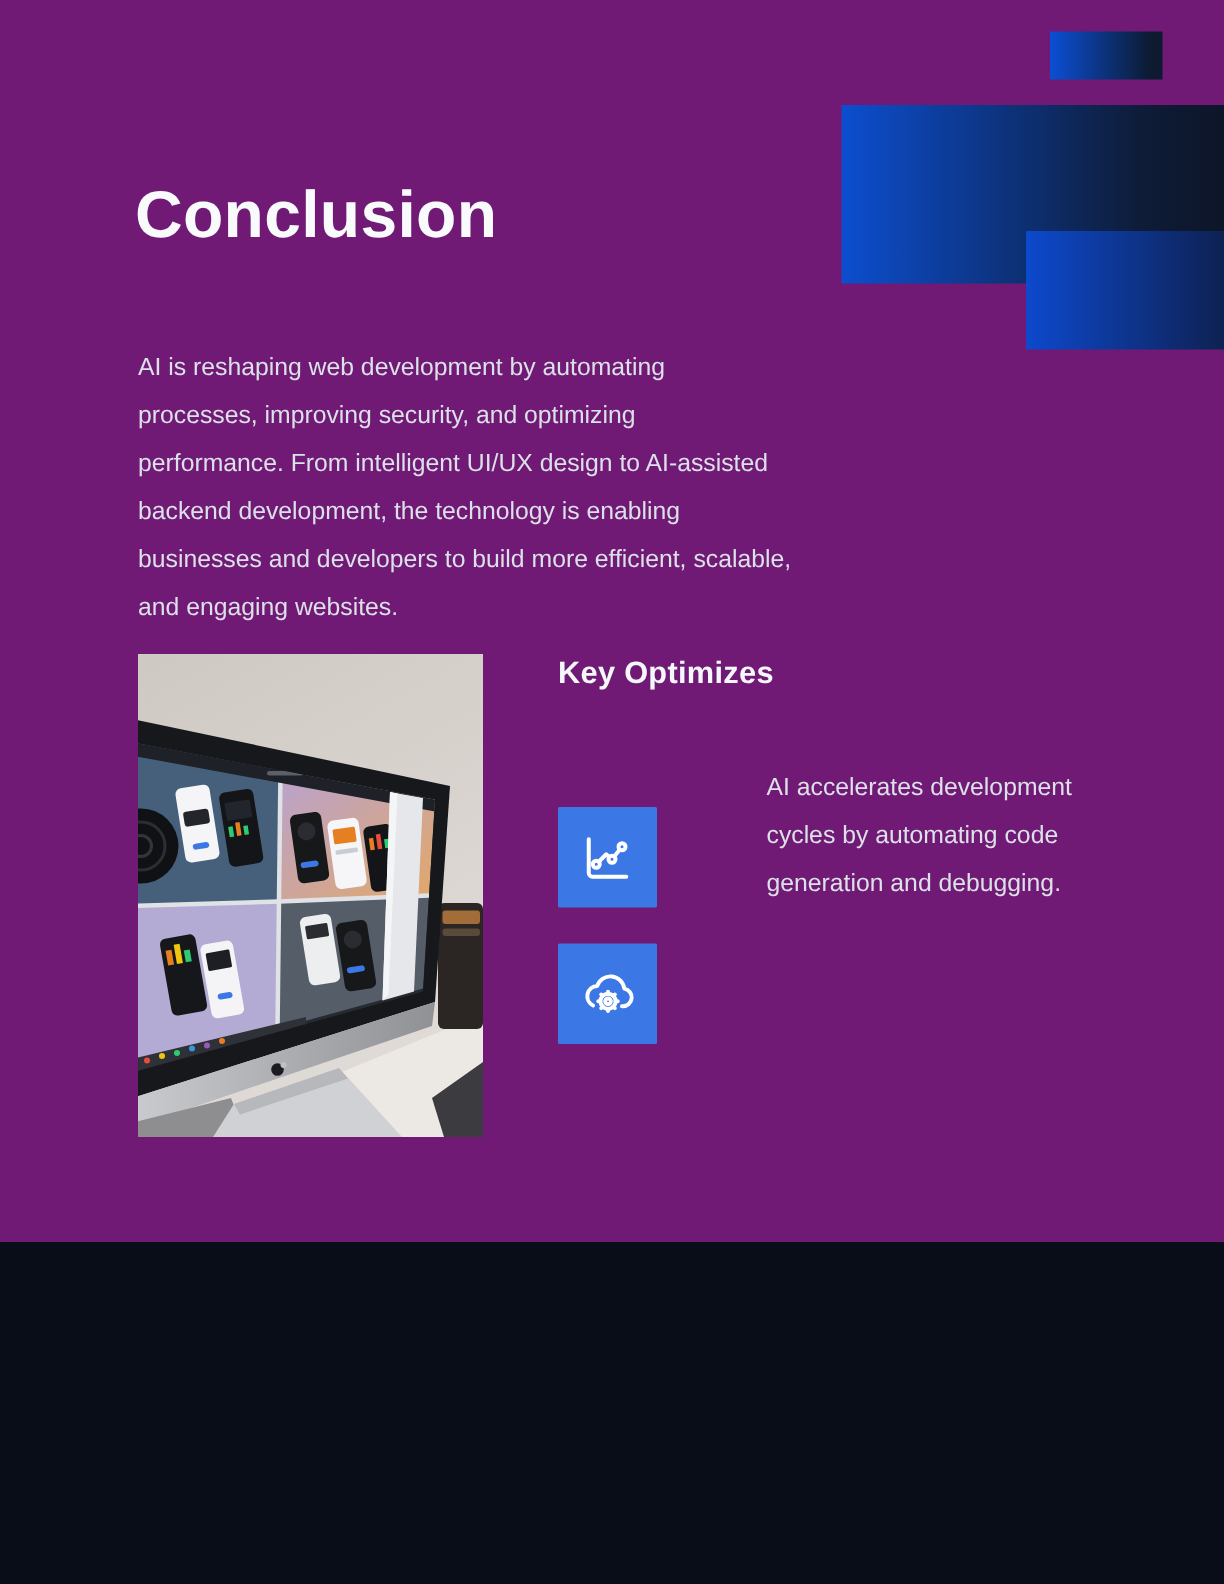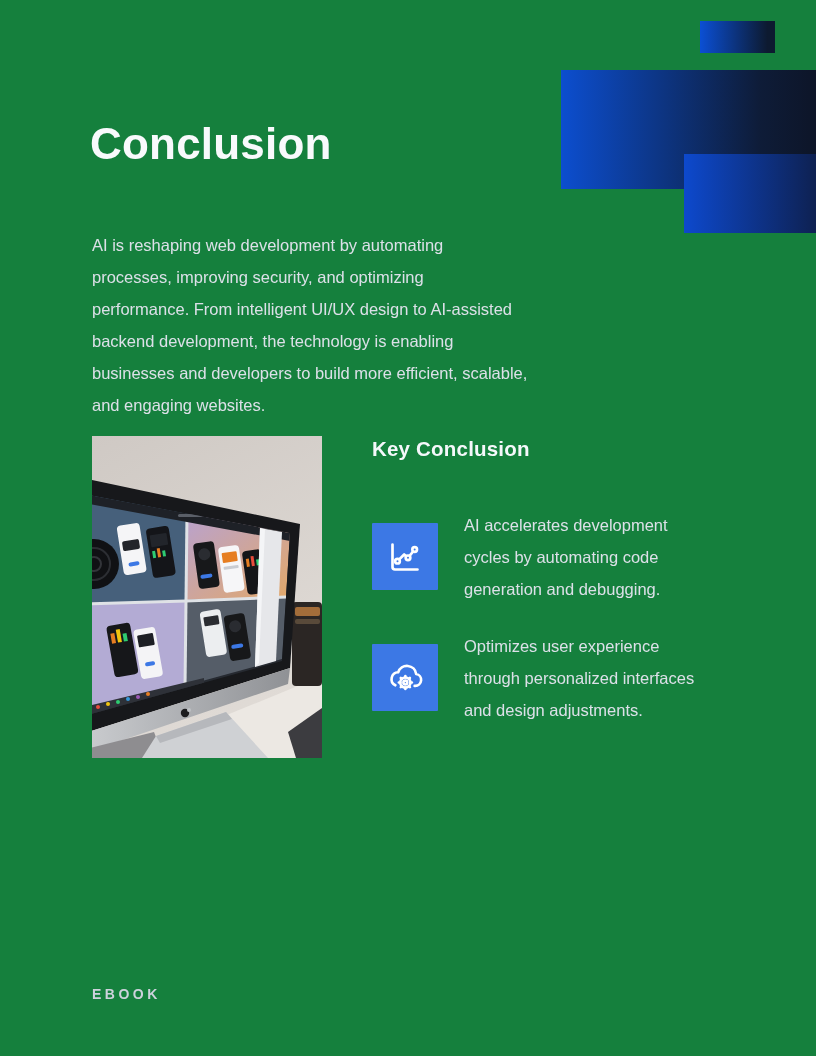--- a/index.html
+++ b/index.html
@@ -1,20 +1,20 @@
 <!DOCTYPE html>
 <html><head>
 <meta charset="utf-8">
 <style>
   * { margin:0; padding:0; box-sizing:border-box; }
   html,body { background:#090d17; }
   body { font-family:"Liberation Sans", sans-serif; }
   .page {
-    position:relative; width:816px; height:1056px; margin:0 auto;
-    background:#15803d; overflow:hidden;
+    position:relative; width:816px; height:828px; margin:0 auto;
+    background:#701a75; overflow:hidden;
   }
   
   .deco { position:absolute; }
   .deco-1 { left:700px; top:21px;  width:75px;  height:32px;
             background:linear-gradient(90deg,#0b4fd4 0%,#0d1a30 90%); }
   .deco-2 { left:561px; top:70px;  width:255px; height:119px;
             background:linear-gradient(90deg,#0c4ecf 0%,#0e1c38 78%,#0d1528 100%); }
   .deco-3 { left:684px; top:154px; width:132px; height:79px;
             background:linear-gradient(90deg,#0d49cd 0%,#0e2152 100%); }
 
@@ -28,21 +28,21 @@
     white-space:pre-wrap;
   }
   .intro { position:absolute; left:92px; top:229px; width:520px; }
   .outro { position:absolute; left:87px; top:838px; width:560px; line-height:22.8px; }
 
   .takeaways-heading {
     position:absolute; left:372px; top:437px;
     font-size:20.5px; font-weight:bold; color:#f5f8fb; letter-spacing:0.2px;
   }
   .takeaways { position:absolute; left:372px; top:508px; width:380px; }
-  .takeaway-row { display:flex; align-items:center; margin-bottom:24px; }
+  .takeaway-row { display:flex; align-items:flex-end; margin-bottom:24px;gap:47px; }
   .icon-tile {
     flex:0 0 auto; width:66px; height:67px; background:#3c78e5;
     display:flex; align-items:center; justify-content:center; border-radius:1px;
   }
   .icon-tile svg { display:block; }
   .takeaway-text { margin-left:26px; padding-top:1px; }
 
   .footer-label {
     position:absolute; left:92px; top:986px;
     font-size:14px; letter-spacing:3.5px; color:#cdd2dc; font-weight:bold;
@@ -196,21 +196,21 @@
         <circle cx="97" cy="274" r="2" fill="#bfc1c4"></circle>
       </g>
 
       <polygon points="-10,314 62,296 72,322 -10,322" fill="#8e8d90"></polygon>
 
       <polygon points="64,300 134,276 176,322 50,322" fill="#cfd1d4"></polygon>
       <polygon points="64,300 134,276 140,283 68,307" fill="#b6b8bc"></polygon>
     </svg>
   </div>
 
-  <h2 class="takeaways-heading">Key Conclusion</h2>
+  <h2 class="takeaways-heading">Key Optimizes</h2>
 
   <div class="takeaways">
 
     <div class="takeaway-row">
       <div class="icon-tile">
         <svg width="40" height="40" viewBox="0 0 24 24" fill="none" stroke="#ffffff" stroke-width="1.6" stroke-linecap="round" stroke-linejoin="round">
           <path d="M4.5 4.5 V18 a1.5 1.5 0 0 0 1.5 1.5 H19.5"></path>
           <polyline points="7.5,14.5 11.5,10.5 13.8,12.5 17.8,7.5"></polyline>
           <circle cx="7.5" cy="14.5" r="1.4" fill="#3c78e5"></circle>
           <circle cx="13.8" cy="12.5" r="1.4" fill="#3c78e5"></circle>
@@ -234,23 +234,20 @@
             <line x1="12.2" y1="17.5" x2="12.2" y2="18.3"></line>
             <line x1="8.5" y1="14.6" x2="9.3" y2="14.6"></line>
             <line x1="15.1" y1="14.6" x2="15.9" y2="14.6"></line>
             <line x1="9.6" y1="12" x2="10.2" y2="12.6"></line>
             <line x1="14.2" y1="16.6" x2="14.8" y2="17.2"></line>
             <line x1="14.8" y1="12" x2="14.2" y2="12.6"></line>
             <line x1="10.2" y1="16.6" x2="9.6" y2="17.2"></line>
           </g>
         </svg>
       </div>
-      <p class="body-text takeaway-text">Optimizes user experience
-through personalized interfaces
-and design adjustments.</p>
     </div>
 
   </div>
 
 
   <div class="footer-label">EBOOK</div>
 
 </div>
 
 </body></html>

